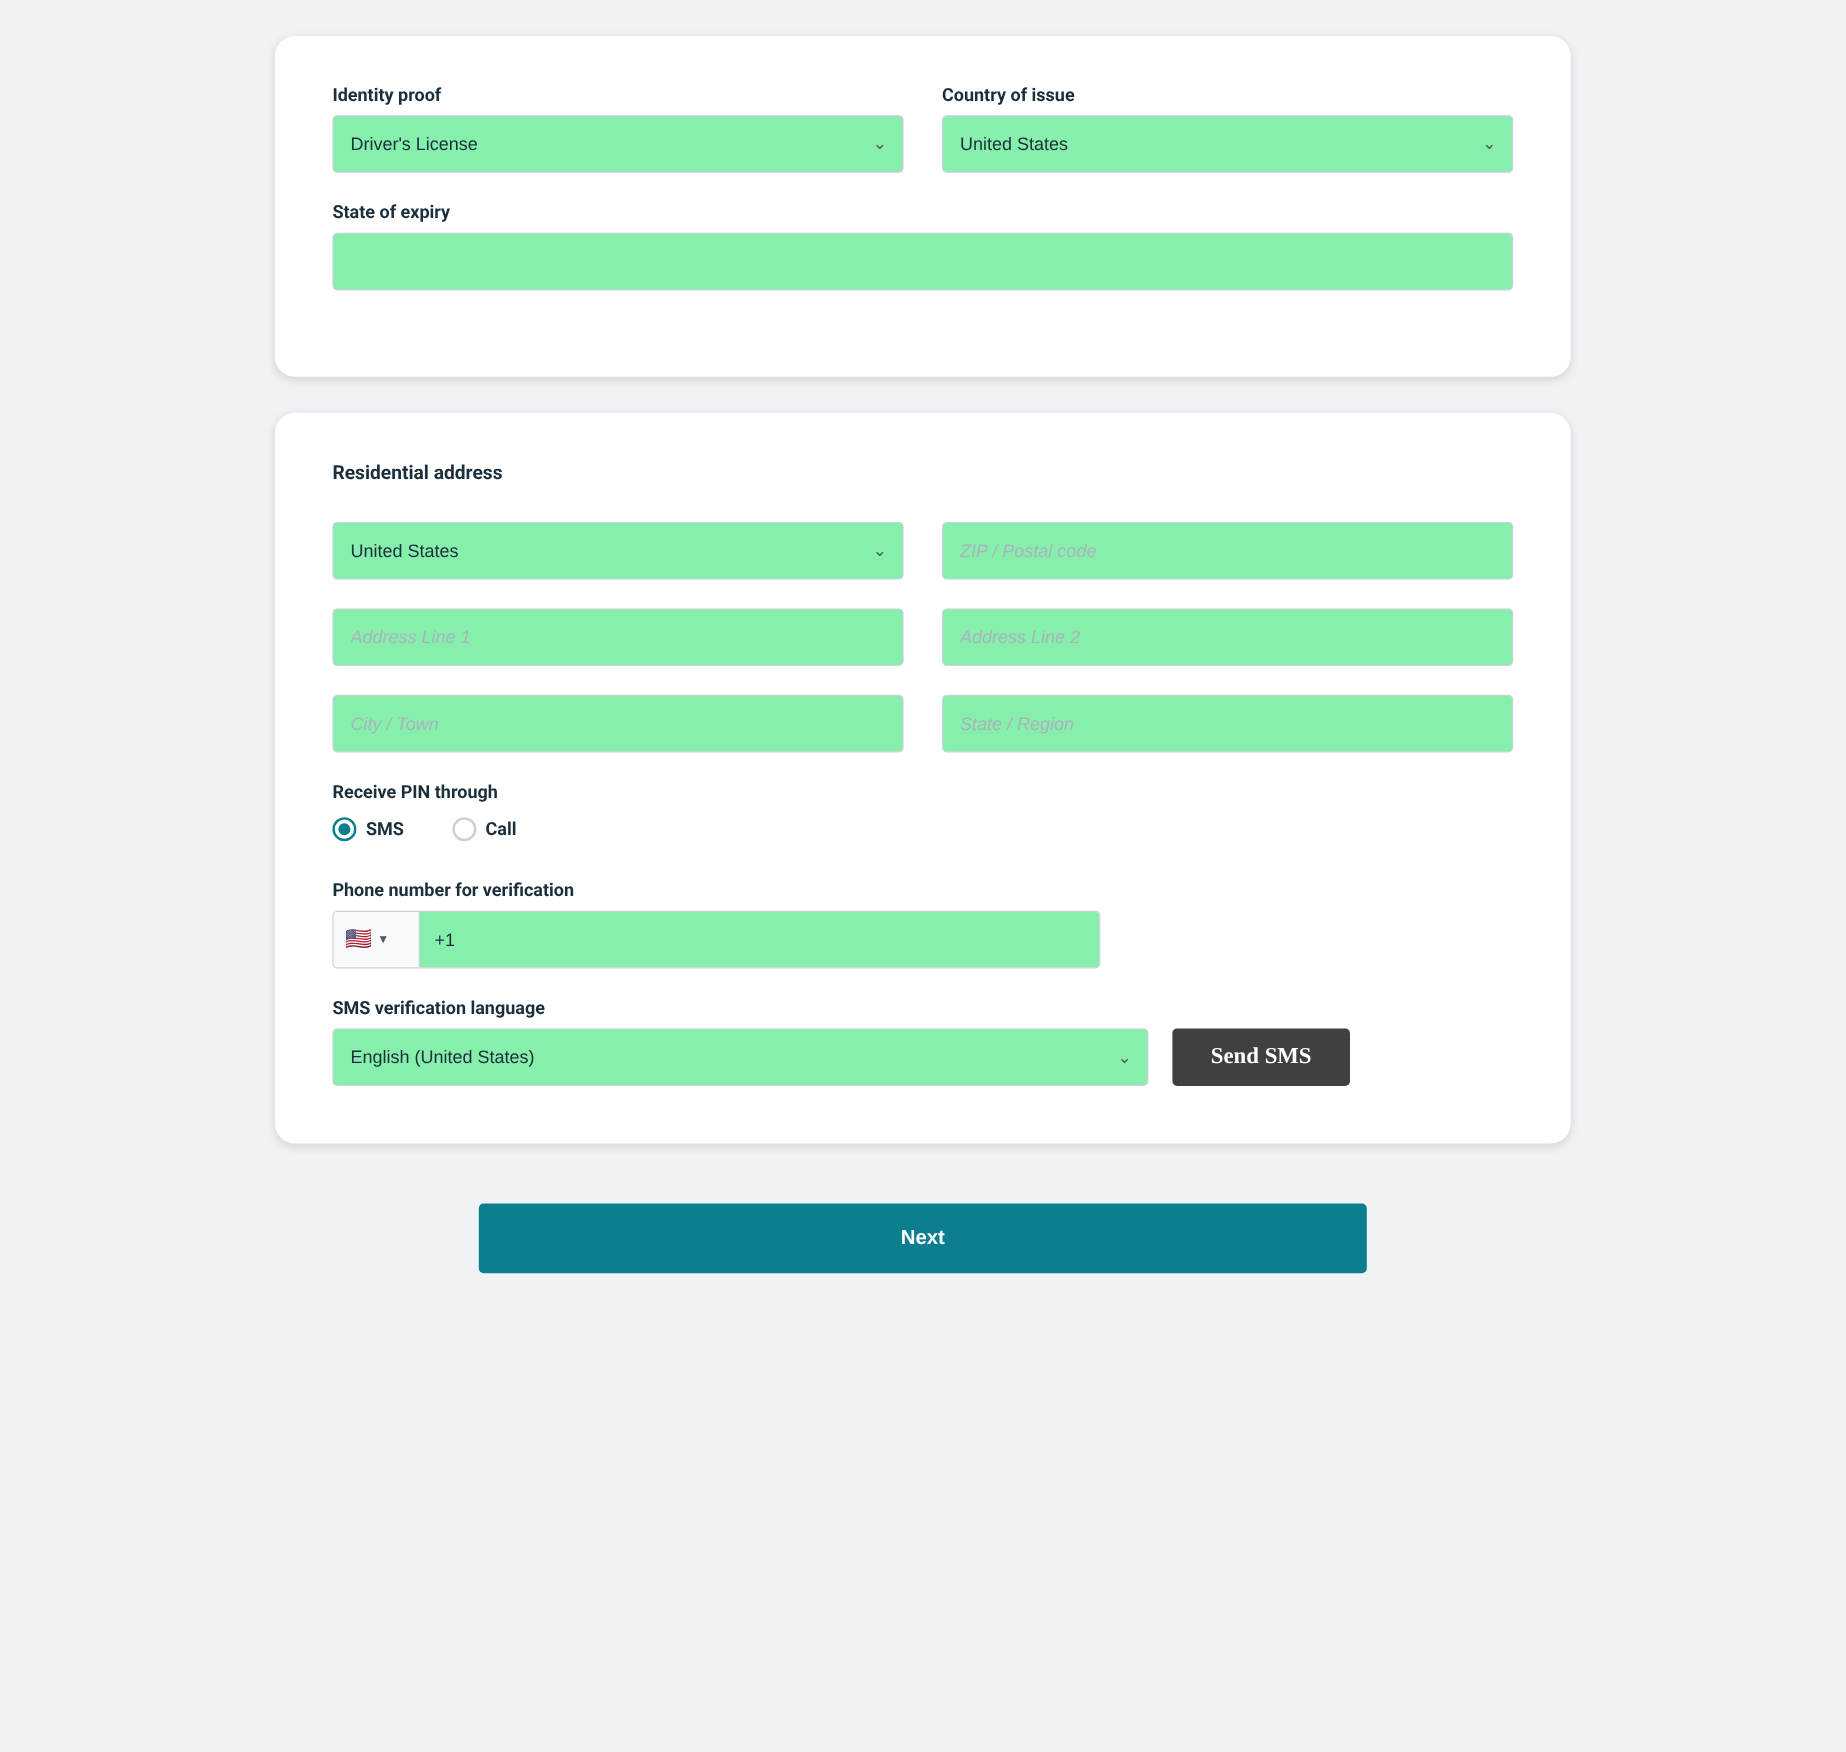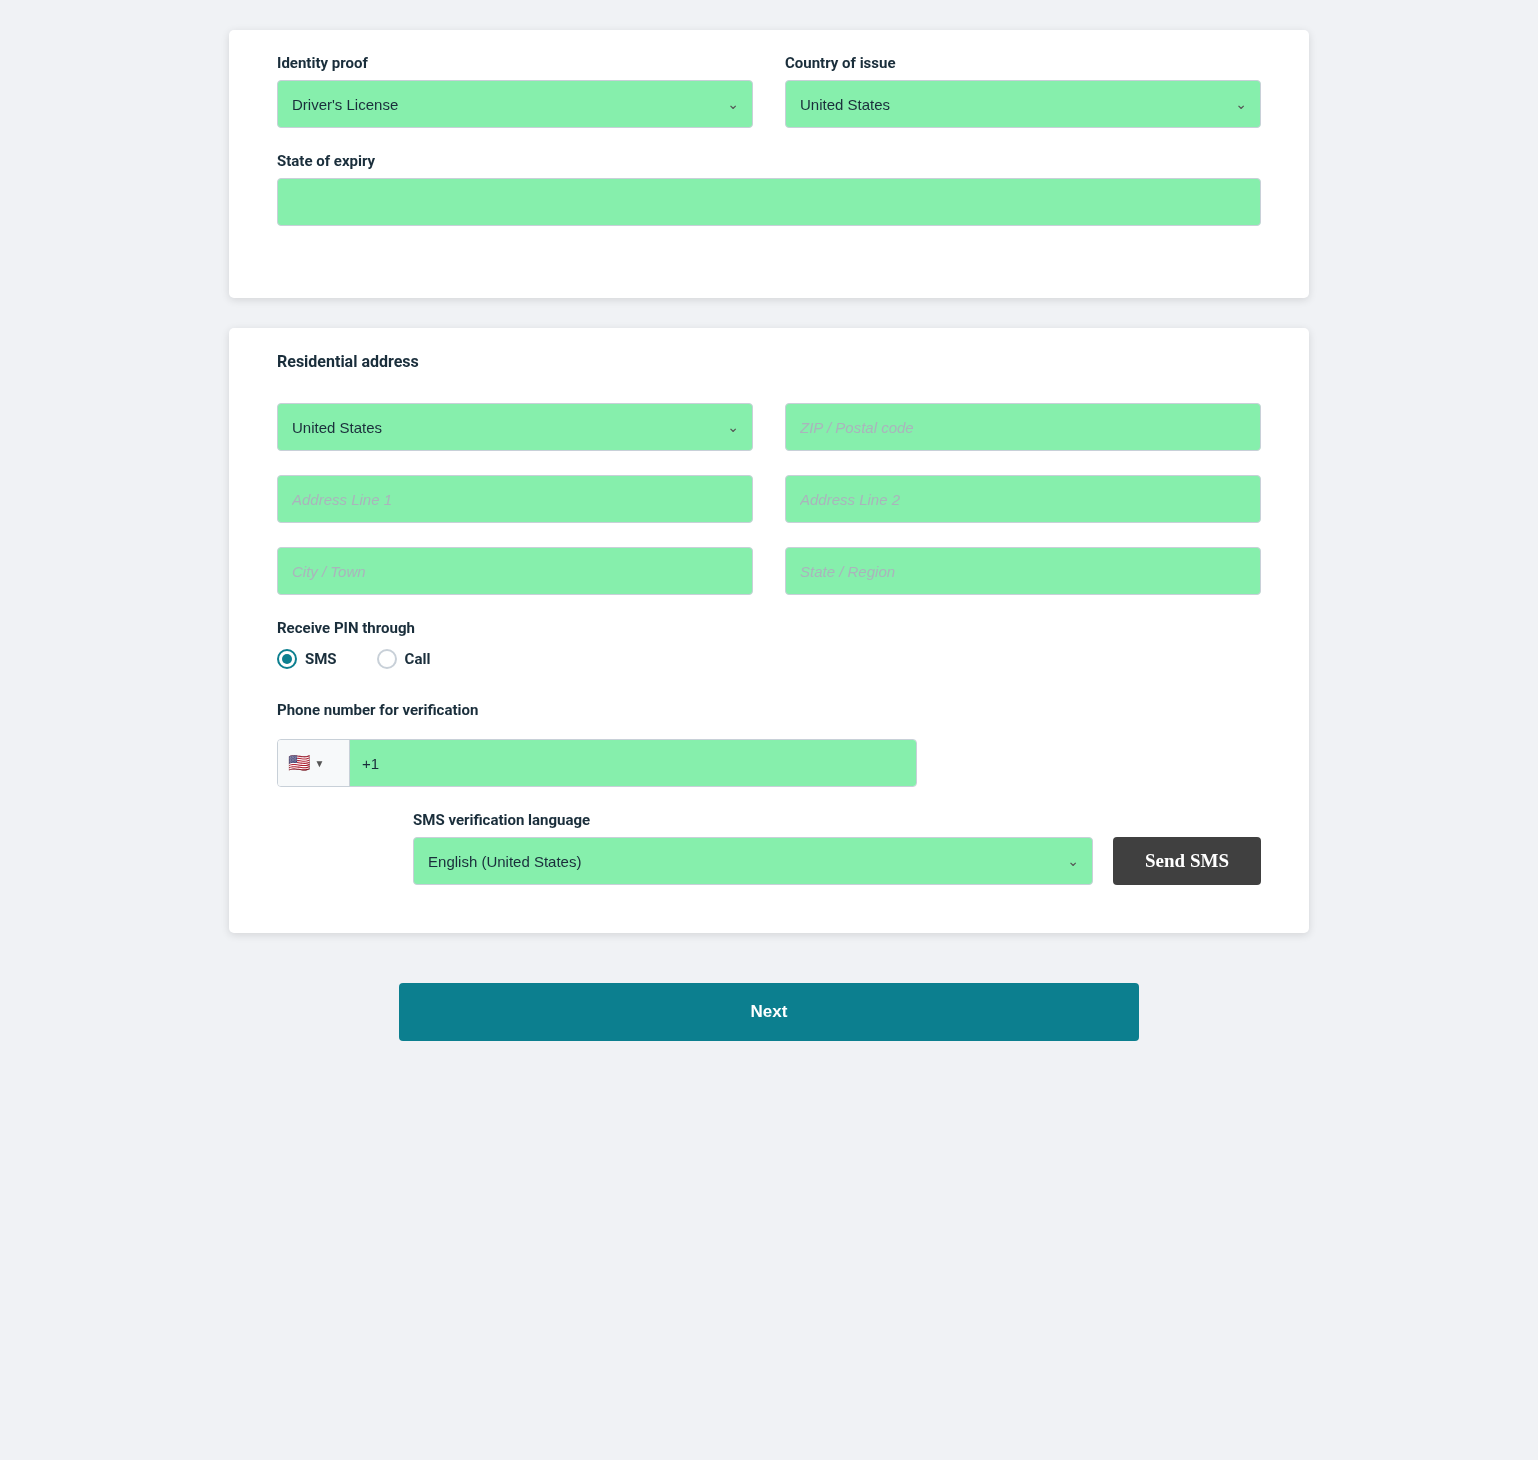--- a/index.html
+++ b/index.html
@@ -13,23 +13,23 @@
       font-family: -apple-system, BlinkMacSystemFont, 'Segoe UI', Roboto, Arial, sans-serif;
       padding: 30px 20px 60px;
       min-height: 1460px;
       display: flex;
       flex-direction: column;
       align-items: center;
     }
 
     .card {
       background: #fff;
-      border-radius: 5px;
+      border-radius: 17px;
       box-shadow: 0 2px 8px rgba(0,0,0,0.12);
-      padding: 24px 48px 48px;
+      padding: 40px 48px 48px;
       width: 100%;
       max-width: 1080px;
       margin-bottom: 30px;
     }
 
     .form-row {
       display: flex;
       gap: 32px;
       margin-bottom: 24px;
     }
@@ -154,21 +154,21 @@
 
     
     .phone-section {
       margin-bottom: 24px;
     }
 
     .phone-label {
       font-weight: 700;
       font-size: 15px;
       color: #1a2e3b;
-      margin-bottom: 20px;
+      margin-bottom: 8px;
     }
 
     .phone-input-wrapper {
       display: flex;
       border: 1.5px solid #c8d0d8;
       border-radius: 4px;
       overflow: hidden;
       height: 48px;
       max-width: 640px;
     }
@@ -199,21 +199,20 @@
       height: 100%;
       border-radius: 0;
       padding-left: 12px;
     }
 
     
     .sms-row {
       display: flex;
       gap: 20px;
       align-items: flex-end;
-      justify-content: flex-end;
     }
 
     .sms-language-group {
       flex: 1;
       max-width: 680px;
     }
 
     .send-sms-btn {
       background: #404040;
       color: #fff;

